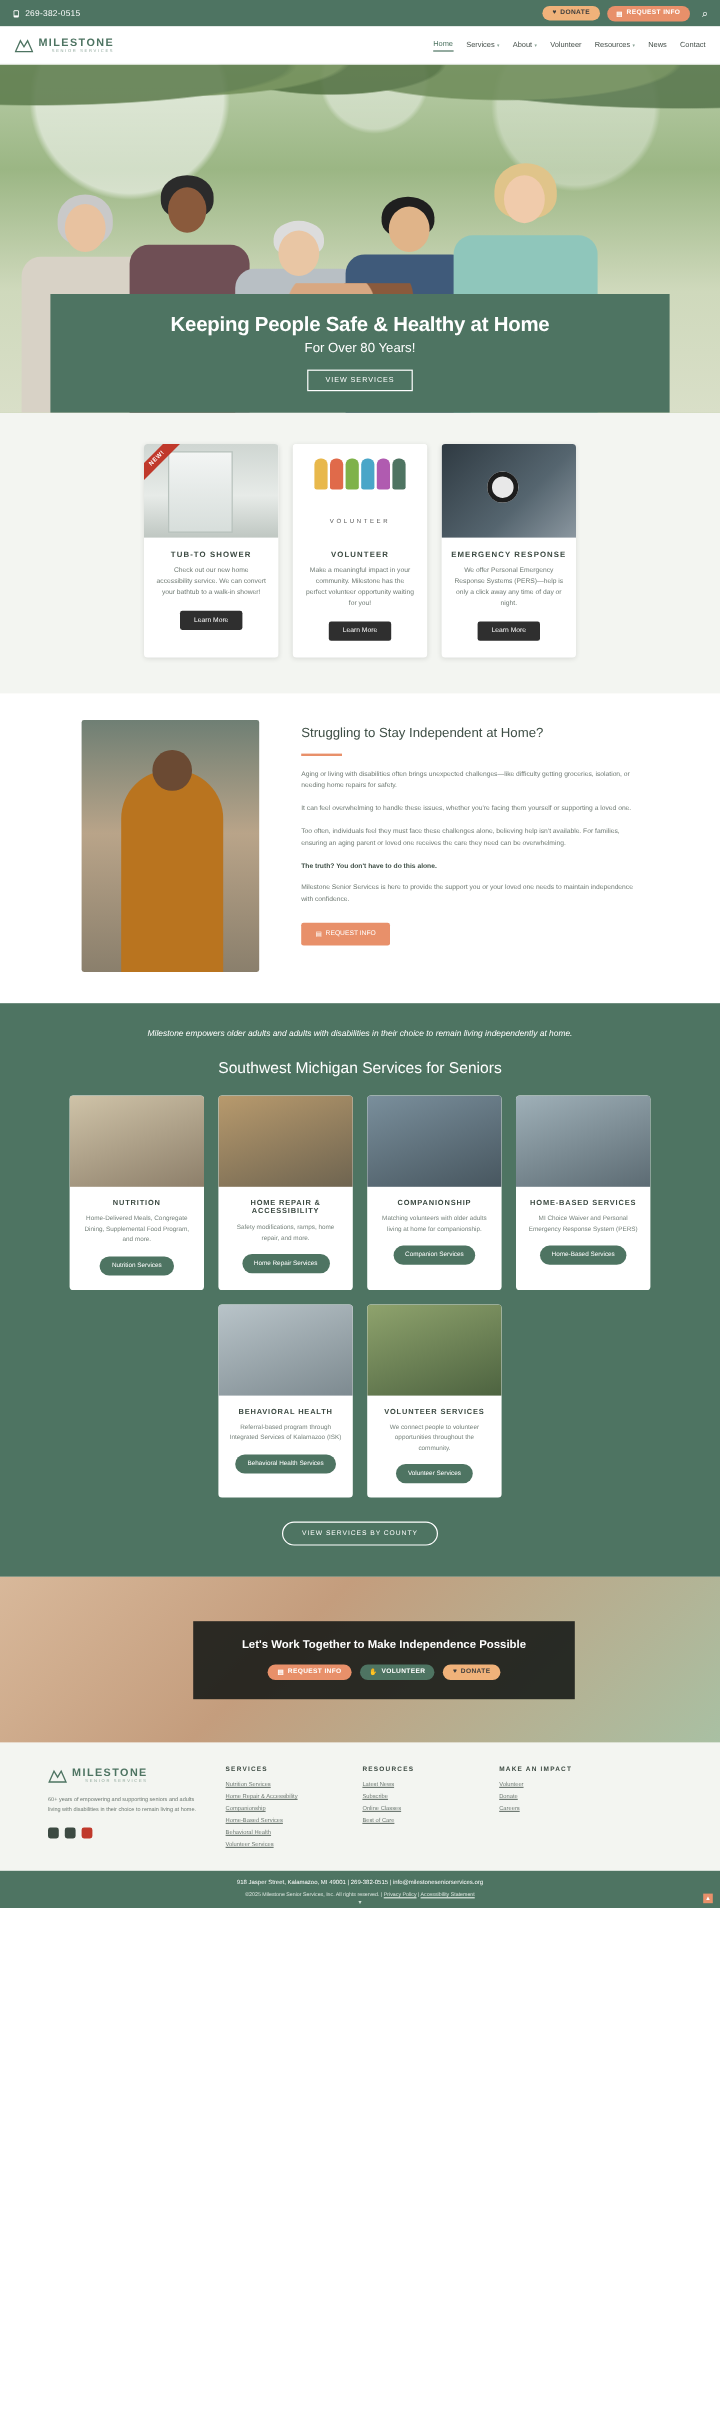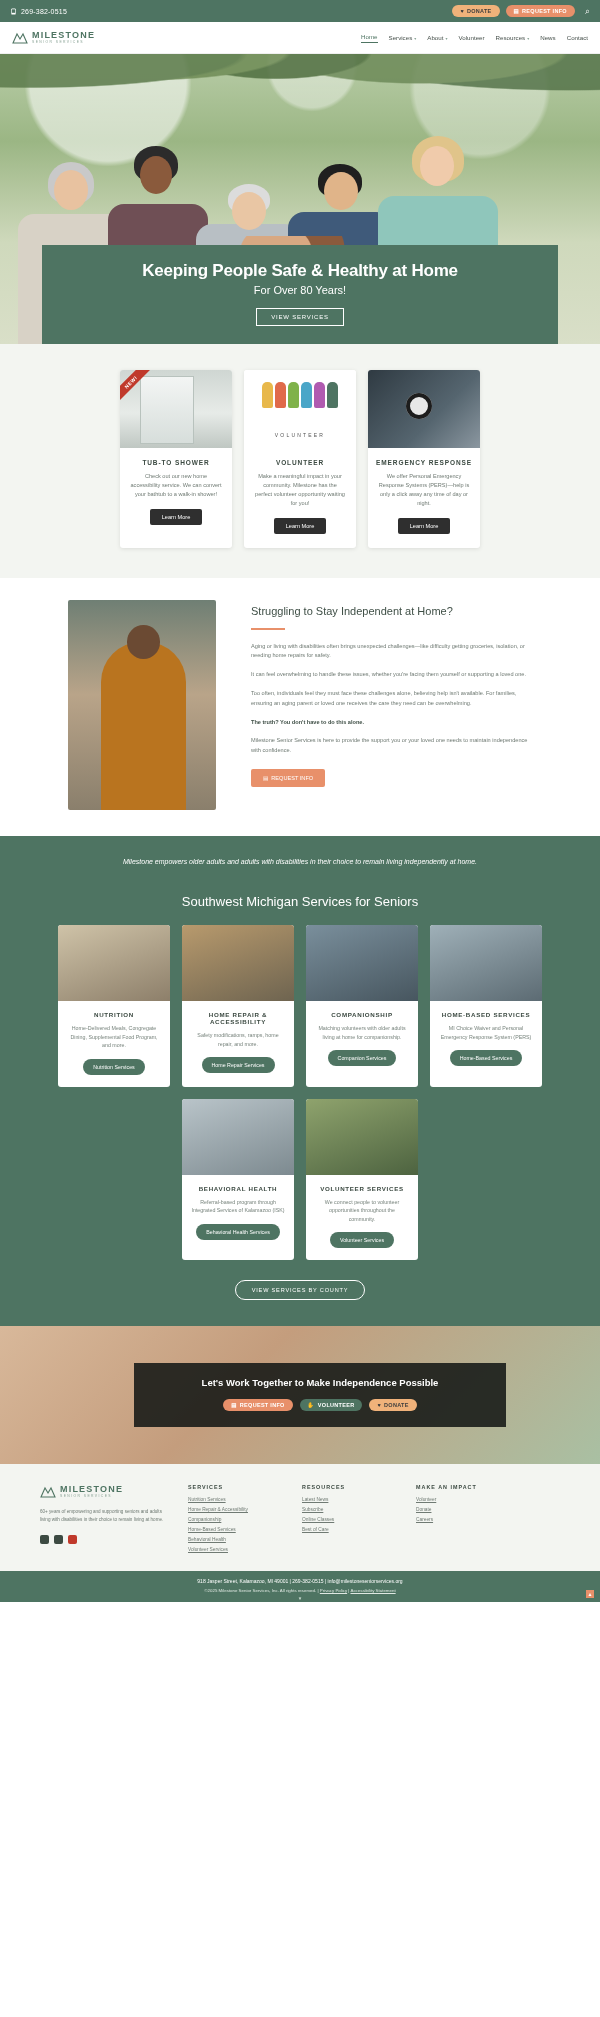--- a/index.html
+++ b/index.html
@@ -47,21 +47,21 @@
 
   
   .nav {
     background: #fff;
     height: 32px;
     display: flex;
     align-items: center;
     padding: 0 12px;
     border-bottom: 1px solid #f0f0f0;
   }
-  .logo { display: flex; align-items: center; gap: 4px; }
+  .logo { display: flex; align-items: center; gap: 4px; text-align: right; }
   .logo .mark {
     width: 16px; height: 16px;
     position: relative;
   }
   .logo .mark svg { display: block; }
   .logo .txt { line-height: 1; }
   .logo .txt .name {
     font-size: 9px; letter-spacing: 1.2px; color: #4e7462; font-weight: bold;
   }
   .logo .txt .sub {
@@ -269,21 +269,21 @@
     padding: 6px 12px; border-radius: 2px; border: none; cursor: pointer; margin-top: 4px;
   }
 
   
   .band-green { background: #4e7462; padding: 20px 0 26px; }
   .band-green .tagline {
     text-align: center; color: #fff; font-size: 7px; font-style: italic;
     line-height: 1.8; margin: 0 90px;
   }
   .band-green h2 {
-    text-align: center; color: #fff; font-size: 13px; font-weight: normal; margin-top: 26px;
+    text-align: center; color: #fff; font-size: 13px; font-weight: normal; margin-top: 14px;
   }
   .grid {
     display: flex; flex-wrap: wrap; gap: 12px; justify-content: center; margin-top: 16px;
   }
   .scard {
     width: 112px; background: #fff; border-radius: 3px; overflow: hidden; padding-bottom: 12px;
   }
   .scard .thumb { height: 76px; }
   .scard h3 {
     font-size: 6.2px; letter-spacing: .7px; text-align: center; margin: 10px 6px 6px; color: #3c4a42;
@@ -311,21 +311,21 @@
   
   .cta-band {
     position: relative; height: 138px; overflow: hidden;
     background: linear-gradient(135deg,#d8b89a 0%,#c49d7d 40%,#a9c0a3 100%);
     display: flex; align-items: center; justify-content: center;
   }
   .cta-box {
     background: rgba(20,24,22,.88);
     padding: 14px 26px 16px;
     text-align: center;
-    width: 372px;
+    width: 318px;
     margin-left: 40px;
   }
   .cta-box h3 { color: #fff; font-size: 9.5px; font-weight: bold; }
   .cta-btns { display: flex; gap: 7px; justify-content: center; margin-top: 11px; }
 
   
   .footer { background: #f3f5f1; padding: 20px 0 14px; }
   .fcols { display: flex; padding: 0 40px; gap: 18px; }
   .fbrand { width: 130px; }
   .fbrand .logo { margin-bottom: 8px; }

